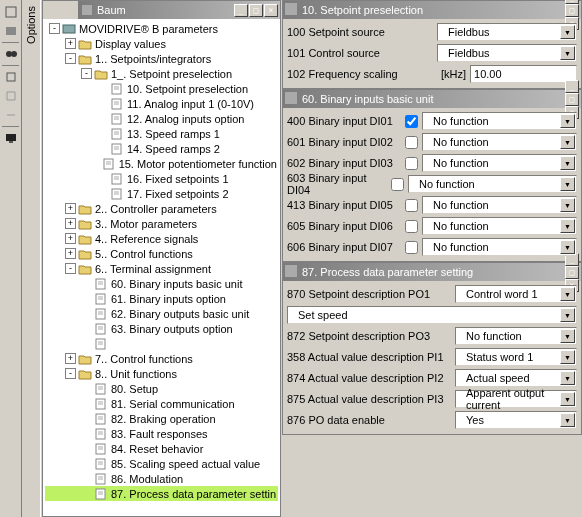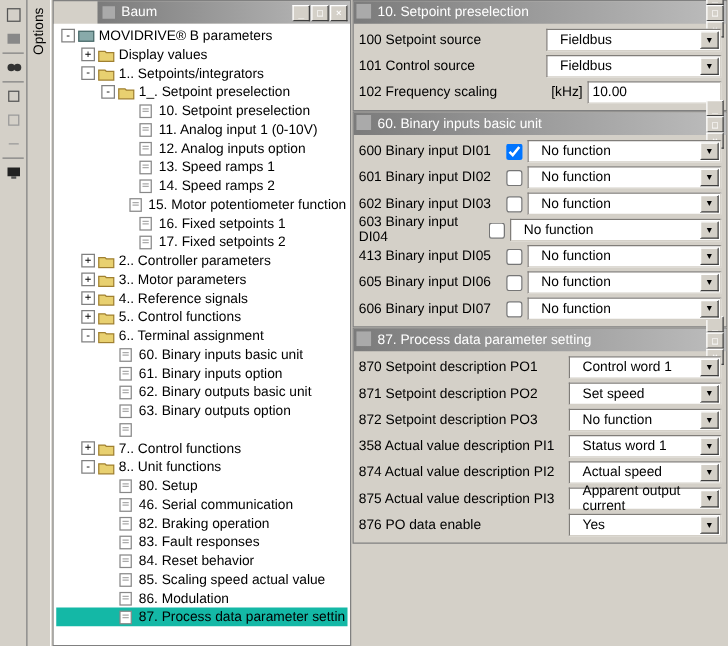--- a/index.html
+++ b/index.html
@@ -14,21 +14,21 @@
 
 .tree-window { position: absolute; left: 42px; top: 0; width: 239px; height: 517px; background: #d4d0c8; border: 1px solid #808080; }
 .titlebar { height: 18px; background: linear-gradient(to right, #7b7b7b, #bdbdbd); color: #fff; display: flex; align-items: center; padding: 0 2px; margin-left: 35px; }
 .titlebar .t-icon { width: 14px; height: 14px; margin-right: 3px; display: inline-flex; align-items: center; justify-content: center; }
 .titlebar .t-text { flex: 1; font-weight: normal; font-size: 11px; }
 .titlebar .t-btns { display: flex; gap: 1px; }
 .win-btn { width: 14px; height: 13px; background: #d4d0c8; border: 1px solid #fff; border-right-color: #404040; border-bottom-color: #404040; display: flex; align-items: center; justify-content: center; font-size: 8px; font-family: "Marlett", monospace; }
 
 .tree-body { background: #fff; height: calc(100% - 18px); overflow: auto; padding: 2px; }
 .tree-node { white-space: nowrap; display: flex; align-items: center; height: 15px; }
-.tree-node.selected { background: #14b8a6; text-align: center; }
+.tree-node.selected { background: #bef264; text-align: center; }
 .tree-indent { display: inline-block; }
 .tree-toggle { width: 11px; height: 11px; border: 1px solid #808080; display: inline-flex; align-items: center; justify-content: center; font-size: 9px; line-height: 9px; margin-right: 2px; background: #fff; flex-shrink: 0; }
 .tree-toggle.blank { border: none; background: transparent; }
 .tree-icon { width: 14px; height: 12px; display: inline-flex; align-items: center; justify-content: center; margin-right: 2px; flex-shrink: 0; }
 .tree-label { padding: 0 1px; }
 
 .right-col { position: absolute; left: 282px; top: 0; width: 300px; height: 517px; }
 .panel { border: 1px solid #808080; background: #d4d0c8; margin-bottom: 0; }
 .panel .p-title { height: 18px; background: linear-gradient(to right, #7b7b7b, #bdbdbd); color: #fff; display: flex; align-items: center; padding: 0 2px; }
 .panel .p-title .pt-icon { width: 14px; height: 14px; margin-right: 3px; }
@@ -390,21 +390,21 @@
       <div class="tree-node">
         <span class="tree-indent" style="width: 36px;"></span>
         <span class="tree-toggle blank"></span>
         <span class="tree-icon">
           <svg width="14" height="12">
             <rect x="2" y="1" width="9" height="10" fill="#fff" stroke="#888"></rect>
             <line x1="4" y1="4" x2="9" y2="4" stroke="#aaa"></line>
             <line x1="4" y1="6" x2="9" y2="6" stroke="#aaa"></line>
           </svg>
         </span>
-        <span class="tree-label">46. Serial communication</span>
+        <span class="tree-label">81. Serial communication</span>
       </div>
       <div class="tree-node">
         <span class="tree-indent" style="width: 36px;"></span>
         <span class="tree-toggle blank"></span>
         <span class="tree-icon">
           <svg width="14" height="12">
             <rect x="2" y="1" width="9" height="10" fill="#fff" stroke="#888"></rect>
             <line x1="4" y1="4" x2="9" y2="4" stroke="#aaa"></line>
             <line x1="4" y1="6" x2="9" y2="6" stroke="#aaa"></line>
           </svg>
@@ -524,21 +524,21 @@
         </span>
       <span class="pt-text">60. Binary inputs basic unit</span>
       <span class="t-btns">
         <span class="win-btn">_</span>
         <span class="win-btn">□</span>
         <span class="win-btn">×</span>
       </span>
     </div>
     <div class="p-body" id="panel60-body">
         <div class="form-row">
-          <span class="form-label" style="width:118px">600 Binary input DI01</span>
+          <span class="form-label" style="width:118px">400 Binary input DI01</span>
           <input type="checkbox" class="form-cb" checked="" style="">
           <div class="form-select">
             <span>No function</span>
             <span class="sel-arrow">▼</span>
           </div>
         </div>
         <div class="form-row">
           <span class="form-label" style="width:118px">601 Binary input DI02</span>
           <input type="checkbox" class="form-cb" style="">
           <div class="form-select">
@@ -605,21 +605,20 @@
     </div>
     <div class="p-body" id="panel87-body">
         <div class="form-row">
           <span class="form-label wide">870 Setpoint description PO1</span>
           <div class="form-select">
             <span>Control word 1</span>
             <span class="sel-arrow">▼</span>
           </div>
         </div>
         <div class="form-row">
-          <span class="form-label wide">871 Setpoint description PO2</span>
           <div class="form-select">
             <span>Set speed</span>
             <span class="sel-arrow">▼</span>
           </div>
         </div>
         <div class="form-row">
           <span class="form-label wide">872 Setpoint description PO3</span>
           <div class="form-select">
             <span>No function</span>
             <span class="sel-arrow">▼</span>

